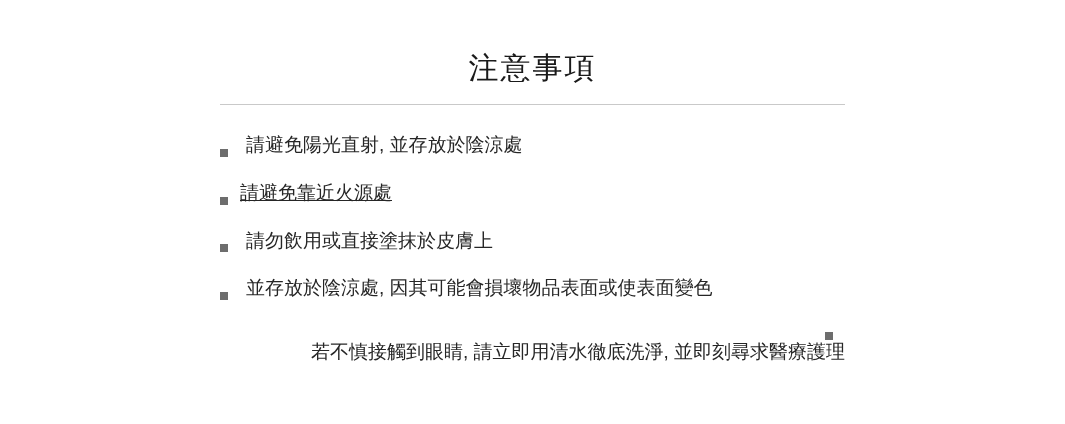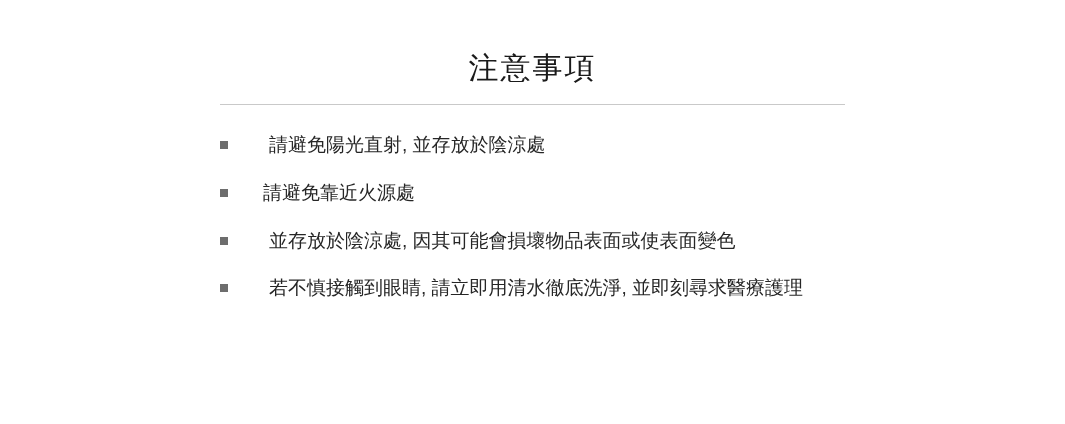--- a/index.html
+++ b/index.html
@@ -42,43 +42,43 @@
     width: 100%;
     margin: 0 0 28px 0;
   }
   .notice-list {
     list-style: none;
     margin: 0;
     padding: 0;
   }
   .notice-item {
     display: flex;
-    align-items: flex-start;
+    align-items: flex-end;
     margin: 0 0 24px 0;
     font-size: 19px;
     line-height: 1.25;
     color: #262626;
-    gap: 23px;
   }
   .notice-item:last-child {
     margin-bottom: 0;
+    flex-direction: column;
   }
   .bullet {
     flex: 0 0 auto;
     width: 8px;
     height: 8px;
     background: #6d6d6d;
     margin-top: 8px;
     margin-right: 12px;
   }
   .notice-text {
     flex: 1 1 auto;
     white-space: nowrap;
   }
-  .indent-0 { margin-left: 0px; }
+  .indent-0 { margin-left: 0px; text-decoration: underline; }
   .indent-1 { margin-left: 6px; }
 </style>
 </head>
 <body>
 
 <div class="page">
   <div class="content">
 
     <h1 class="doc-title">注意事項</h1>
 
@@ -90,20 +90,24 @@
         <span class="bullet"></span>
         <span class="notice-text indent-1">請避免陽光直射, 並存放於陰涼處</span>
       </li>
 
       <li class="notice-item">
         <span class="bullet"></span>
         <span class="notice-text indent-0">請避免靠近火源處</span>
       </li>
 
 
+      <li class="notice-item">
+        <span class="bullet"></span>
+        <span class="notice-text indent-1">請勿飲用或直接塗抹於皮膚上</span>
+      </li>
 
       <li class="notice-item">
         <span class="bullet"></span>
         <span class="notice-text indent-1">並存放於陰涼處, 因其可能會損壞物品表面或使表面變色</span>
       </li>
 
       <li class="notice-item">
         <span class="bullet"></span>
         <span class="notice-text indent-1">若不慎接觸到眼睛, 請立即用清水徹底洗淨, 並即刻尋求醫療護理</span>
       </li>

